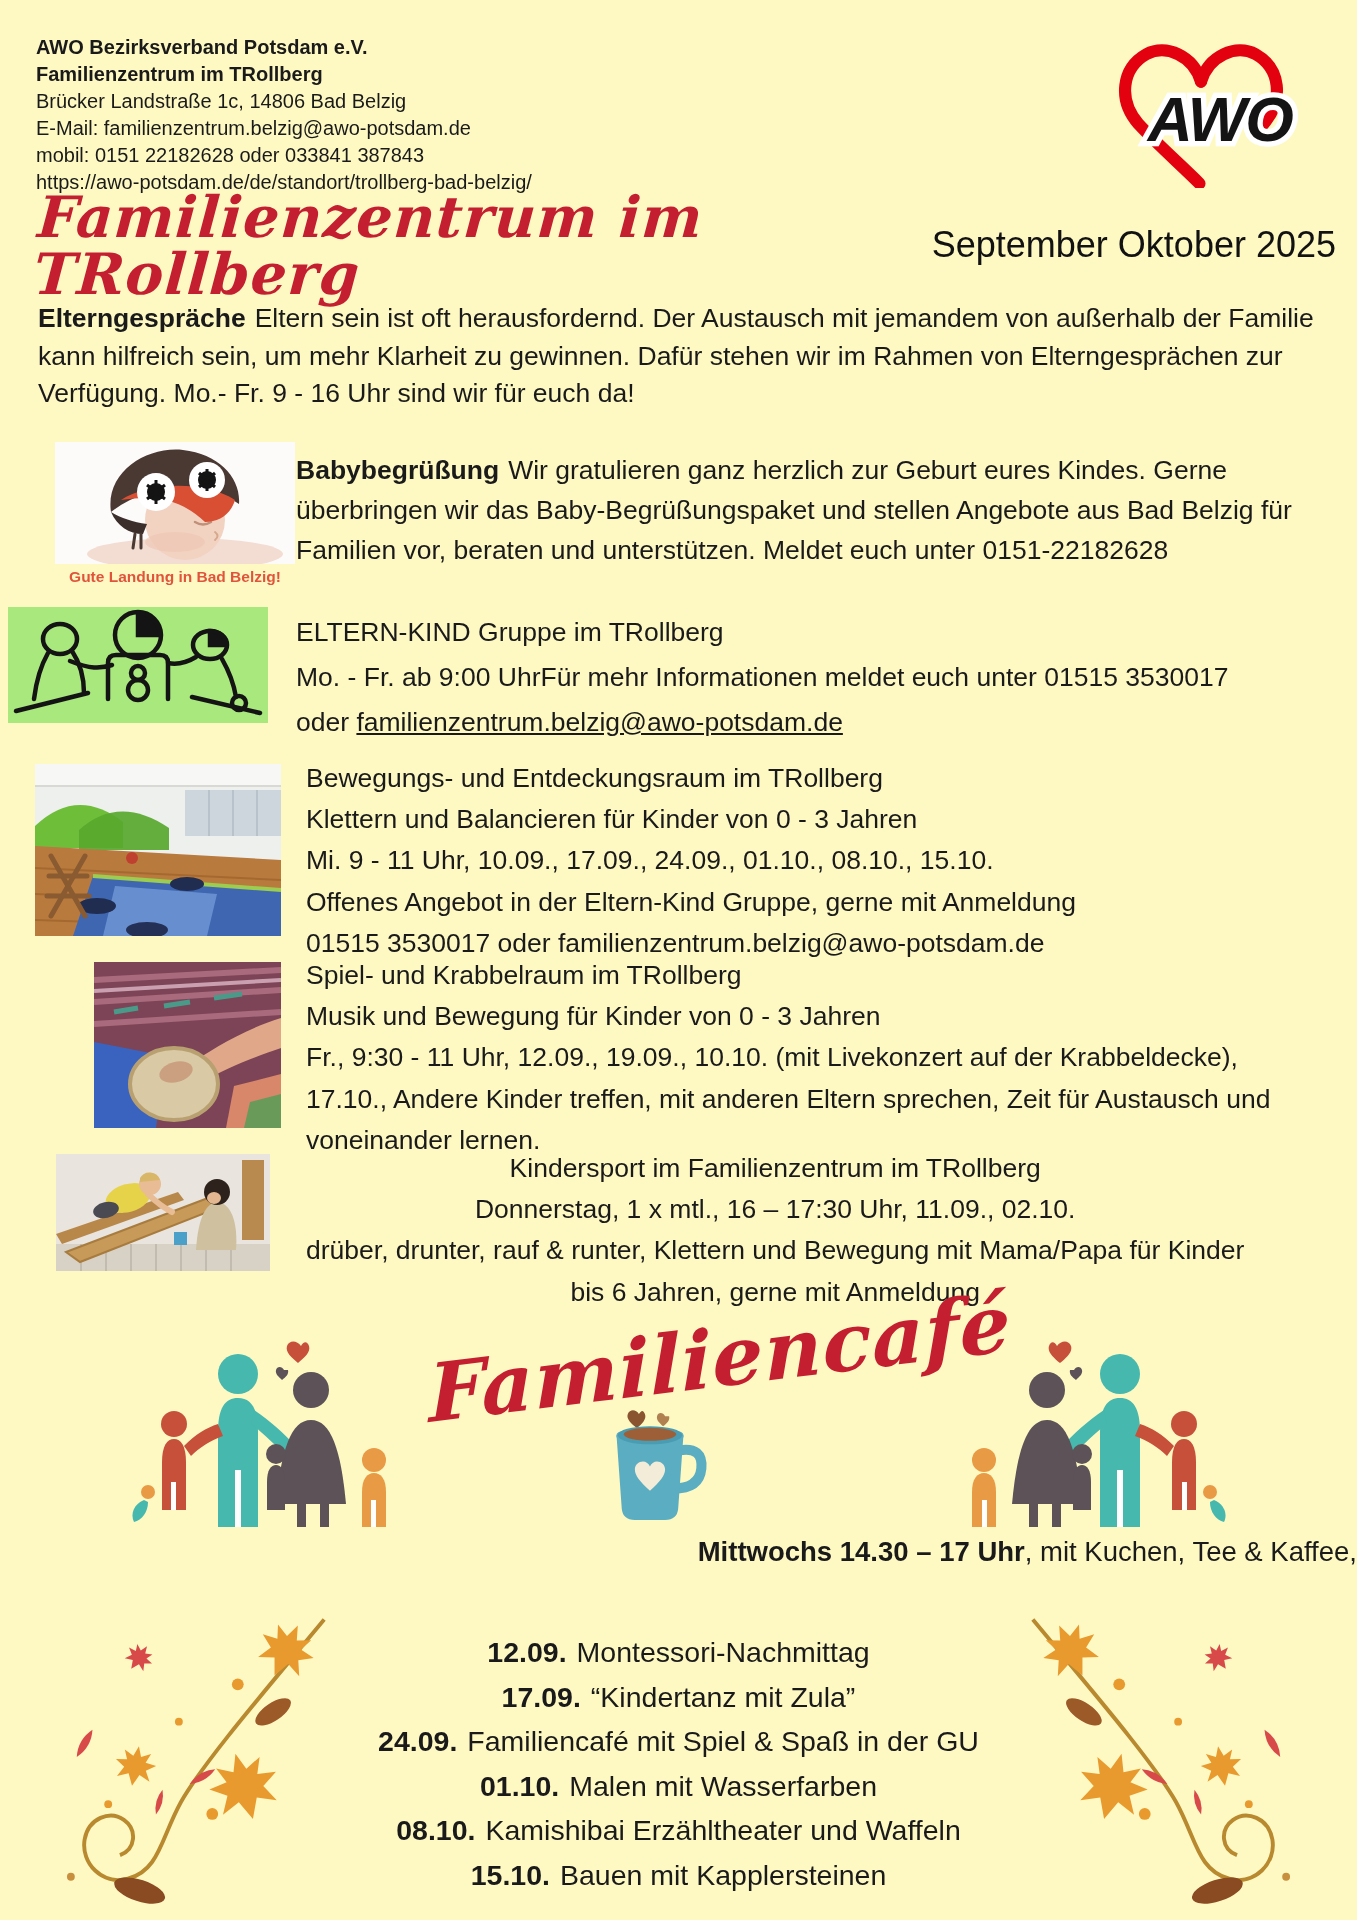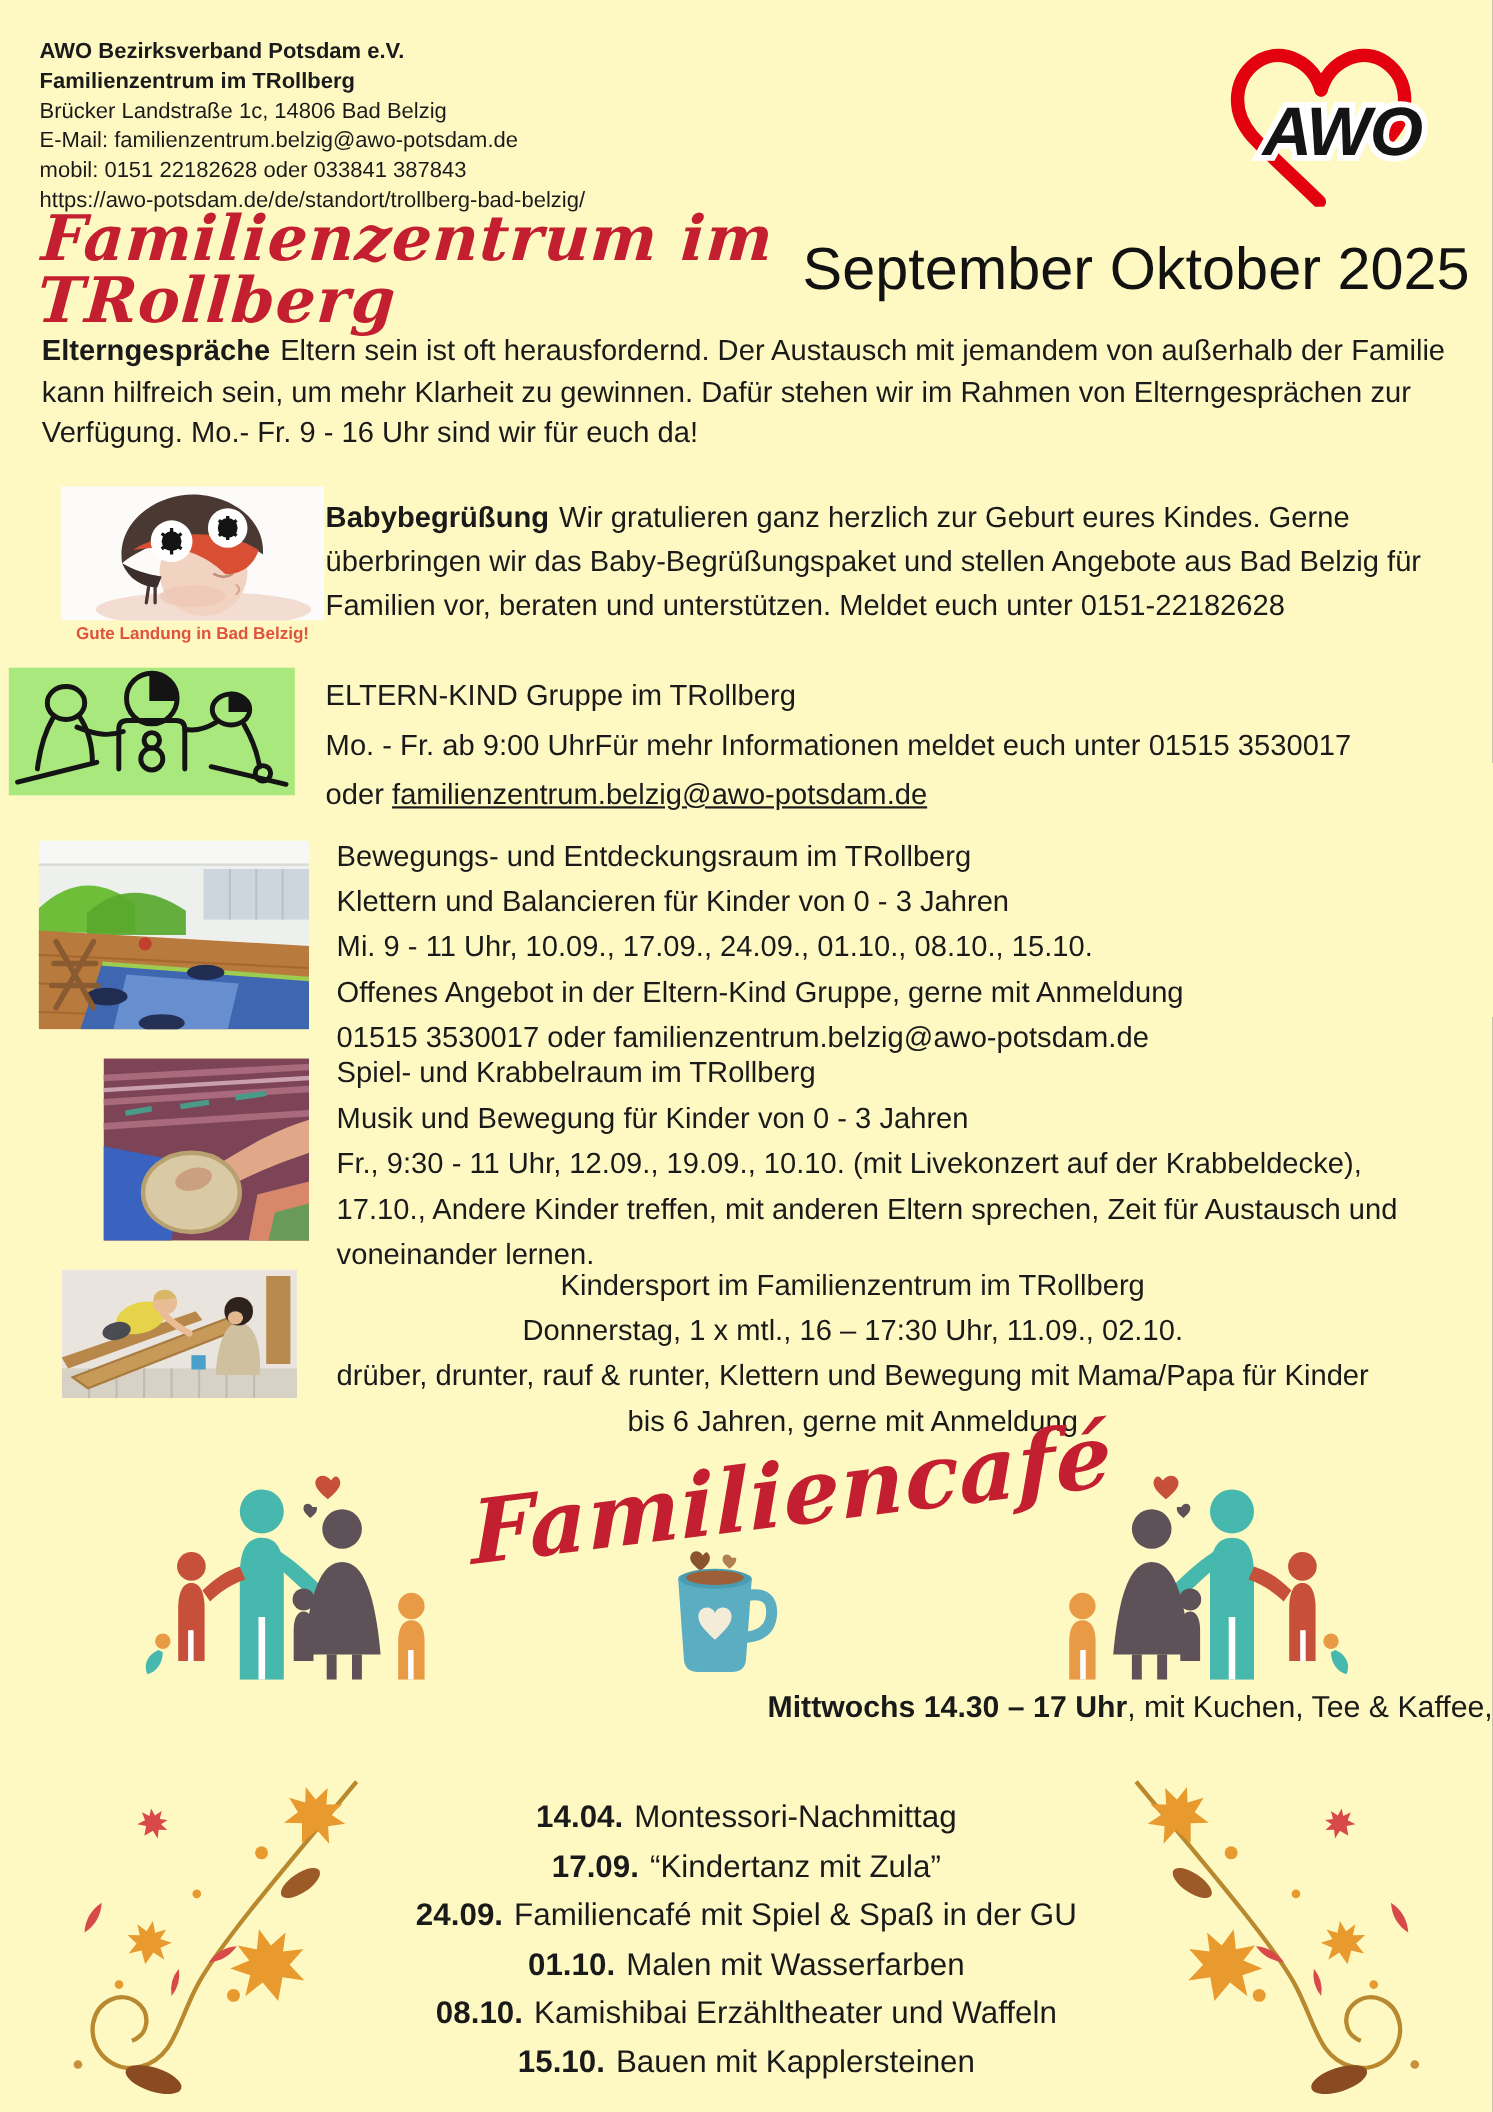--- a/index.html
+++ b/index.html
@@ -13,21 +13,21 @@
   .hdr{position:absolute;left:36px;top:34px;font-size:20px;line-height:27px;}
   .hdr .b{font-weight:bold;}
   .logo{position:absolute;left:1102px;top:36px;width:198px;height:152px;}
   
   .title-row{position:absolute;left:36px;top:188px;width:1300px;display:flex;align-items:center;}
   .script{
     font-family:"DejaVu Serif", serif;font-style:italic;font-weight:bold;
     color:#c41f30;letter-spacing:1px;transform:skewX(-4deg);
   }
   .title-script{font-size:57px;line-height:1;}
-  .title-period{font-size:54px;color:#121212;margin-left:24px;white-space:nowrap;}
+  .title-period{font-size:36px;color:#121212;margin-left:24px;white-space:nowrap;}
   
   .intro{position:absolute;left:38px;top:300px;width:1288px;font-size:26.5px;line-height:37.5px;}
   .lead{font-weight:bold;margin-right:9px;}
   
   .sec-text{position:absolute;font-size:26.5px;line-height:41.2px;}
   .sec-text .heading{font-weight:normal;}
   .baby-text{left:296px;top:450px;width:1040px;line-height:40px;}
   .ek-text{left:296px;top:610px;line-height:45px;}
   .bw-text{left:306px;top:758px;}
   .sp-text{left:306px;top:955px;}
@@ -290,21 +290,21 @@
       <ellipse cx="51" cy="36" rx="26" ry="6.5" fill="#9c5f38"></ellipse>
       <path d="M51 92 C41 83 36 77 36 71 C36 66 40 63 44 63 C47 63 50 65 51 68 C52 65 55 63 58 63 C62 63 66 66 66 71 C66 77 61 83 51 92 Z" fill="#f3ecd8"></path>
     </svg>
   </div>
 
   <div class="center-line mittwochs">
     <span class="lead" style="margin-right:0;">Mittwochs 14.30 – 17 Uhr</span><span>, mit Kuchen, Tee &amp; Kaffee,</span>
   </div>
 
   <div class="agenda">
-    <div class="agenda-line"><span class="agenda-date">14.04.</span><span>Montessori-Nachmittag</span></div>
+    <div class="agenda-line"><span class="agenda-date">12.09.</span><span>Montessori-Nachmittag</span></div>
     <div class="agenda-line"><span class="agenda-date">17.09.</span><span>“Kindertanz mit Zula”</span></div>
     <div class="agenda-line"><span class="agenda-date">24.09.</span><span>Familiencafé mit Spiel &amp; Spaß in der GU</span></div>
     <div class="agenda-line"><span class="agenda-date">01.10.</span><span>Malen mit Wasserfarben</span></div>
     <div class="agenda-line"><span class="agenda-date">08.10.</span><span>Kamishibai Erzähltheater und Waffeln</span></div>
     <div class="agenda-line"><span class="agenda-date">15.10.</span><span>Bauen mit Kapplersteinen</span></div>
   </div>
 
   <div class="swirl swirl-left">
     <svg viewBox="0 0 330 330" width="332" height="324">
       <path d="M320 24 C262 94 198 168 174 210 C154 246 152 280 120 288 C94 295 72 272 76 248 C80 226 102 218 116 228 C130 238 128 258 112 264" stroke="#b8892e" stroke-width="4" fill="none"></path>

